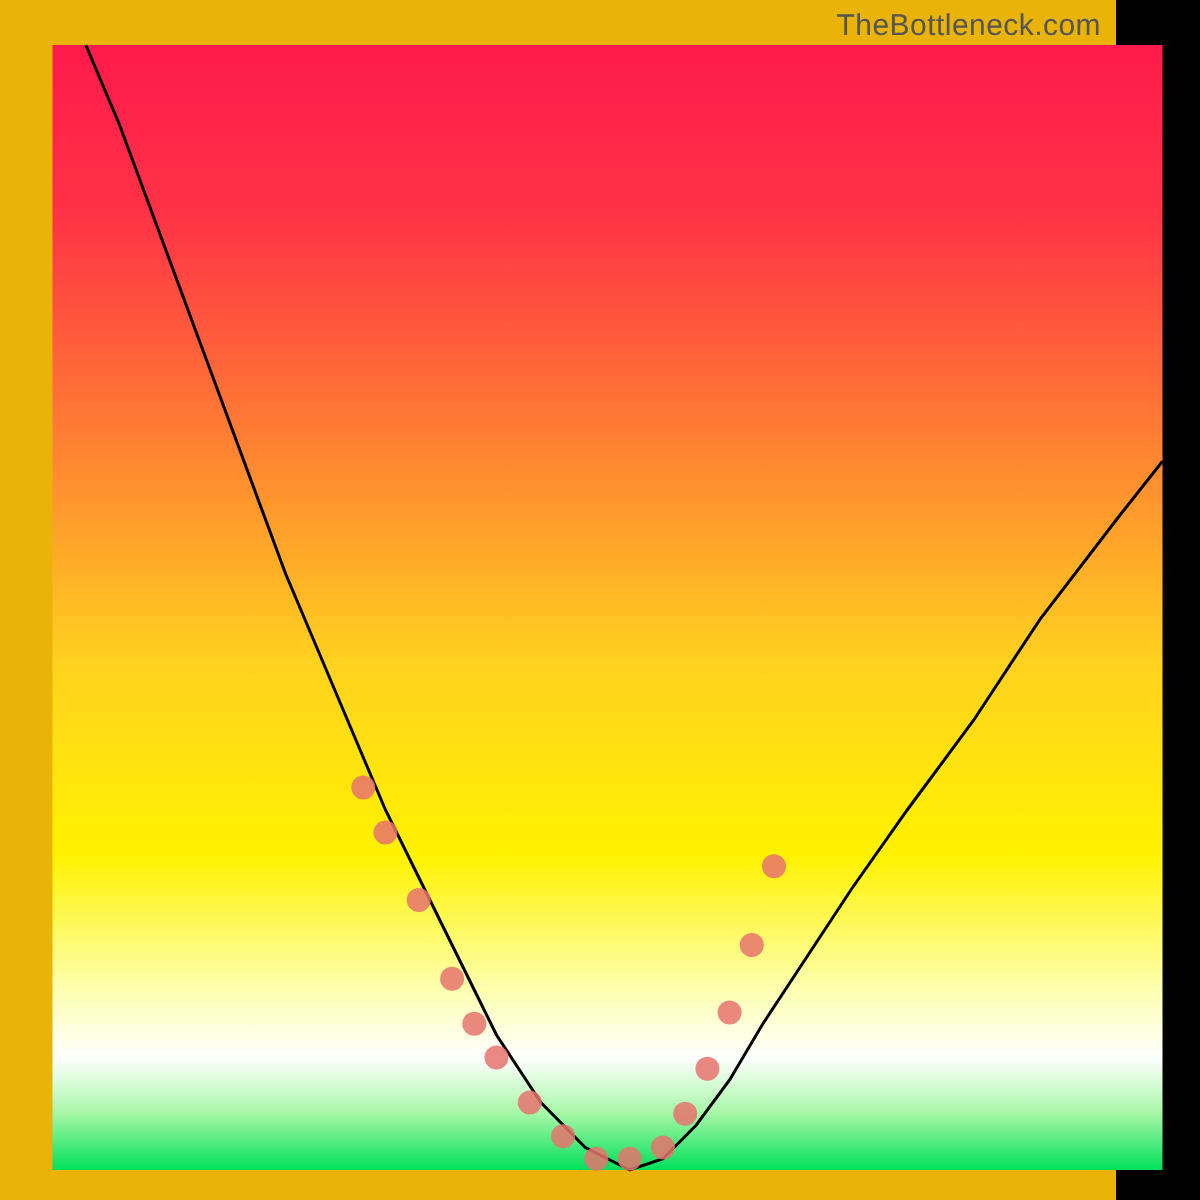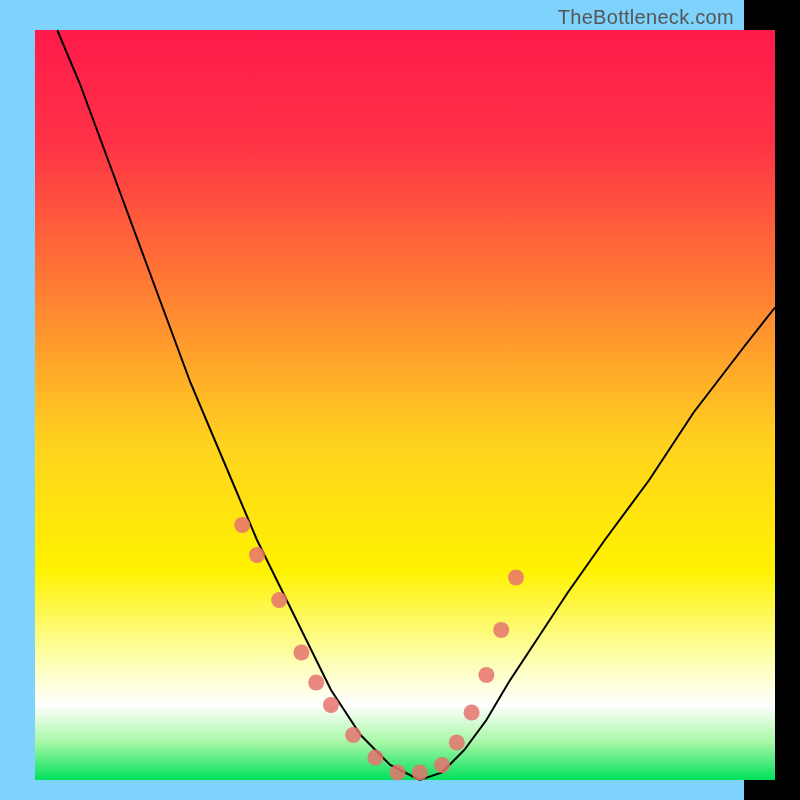--- a/index.html
+++ b/index.html
@@ -8,21 +8,21 @@
     width: 800px;
     height: 800px;
     background: #000;
     overflow: hidden;
     font-family: Arial, Helvetica, sans-serif;
   }
   .frame {
     position: relative;
     width: 744px;
     height: 800px;
-    background: #7dd3fc;
+    background: #eab308;
   }
   .watermark {
     position: absolute;
     top: 6px;
     right: 10px;
     color: #555;
     font-size: 20px;
     font-weight: 500;
     letter-spacing: 0.3px;
     z-index: 5;

